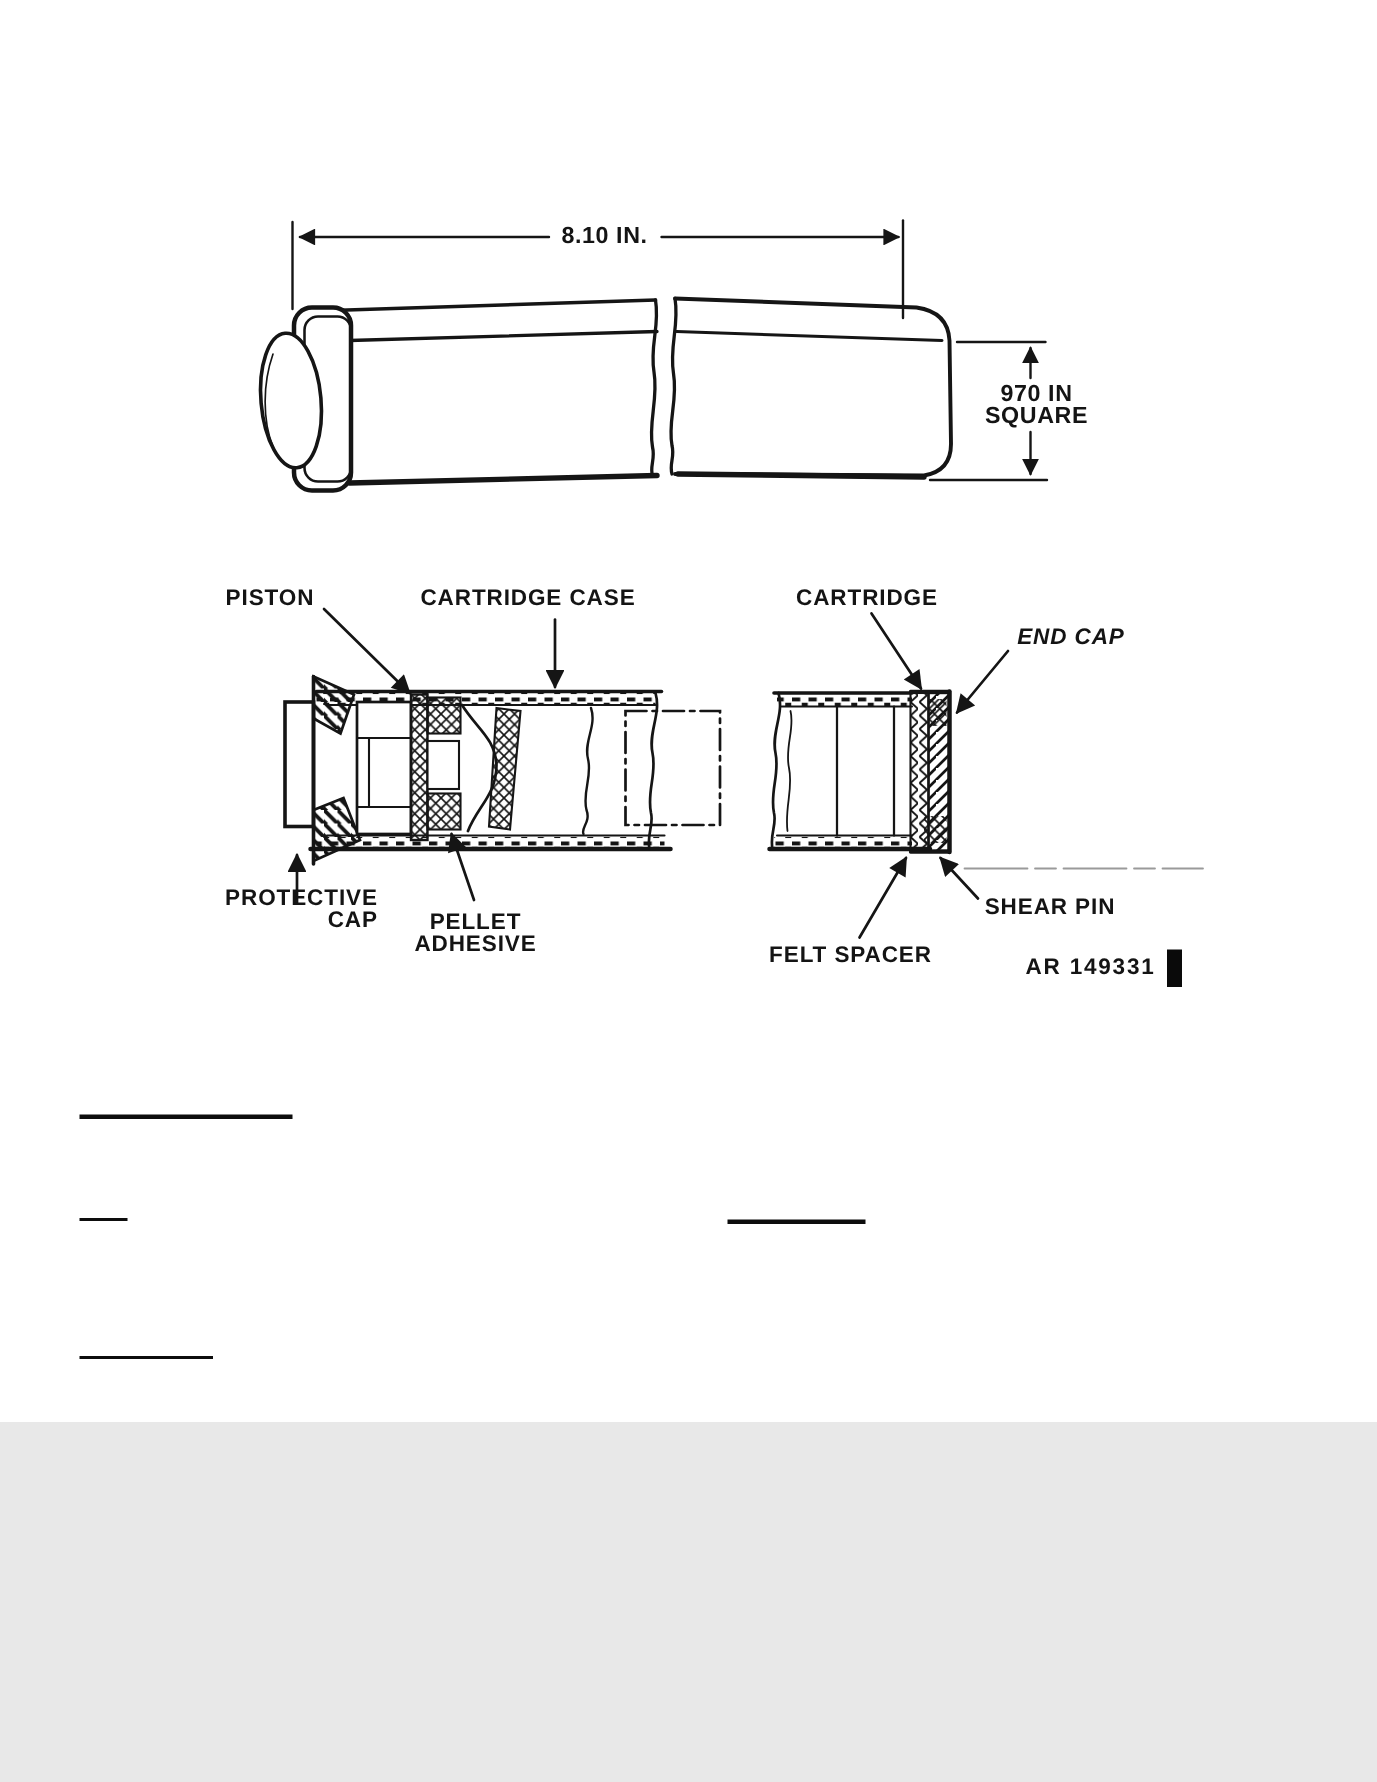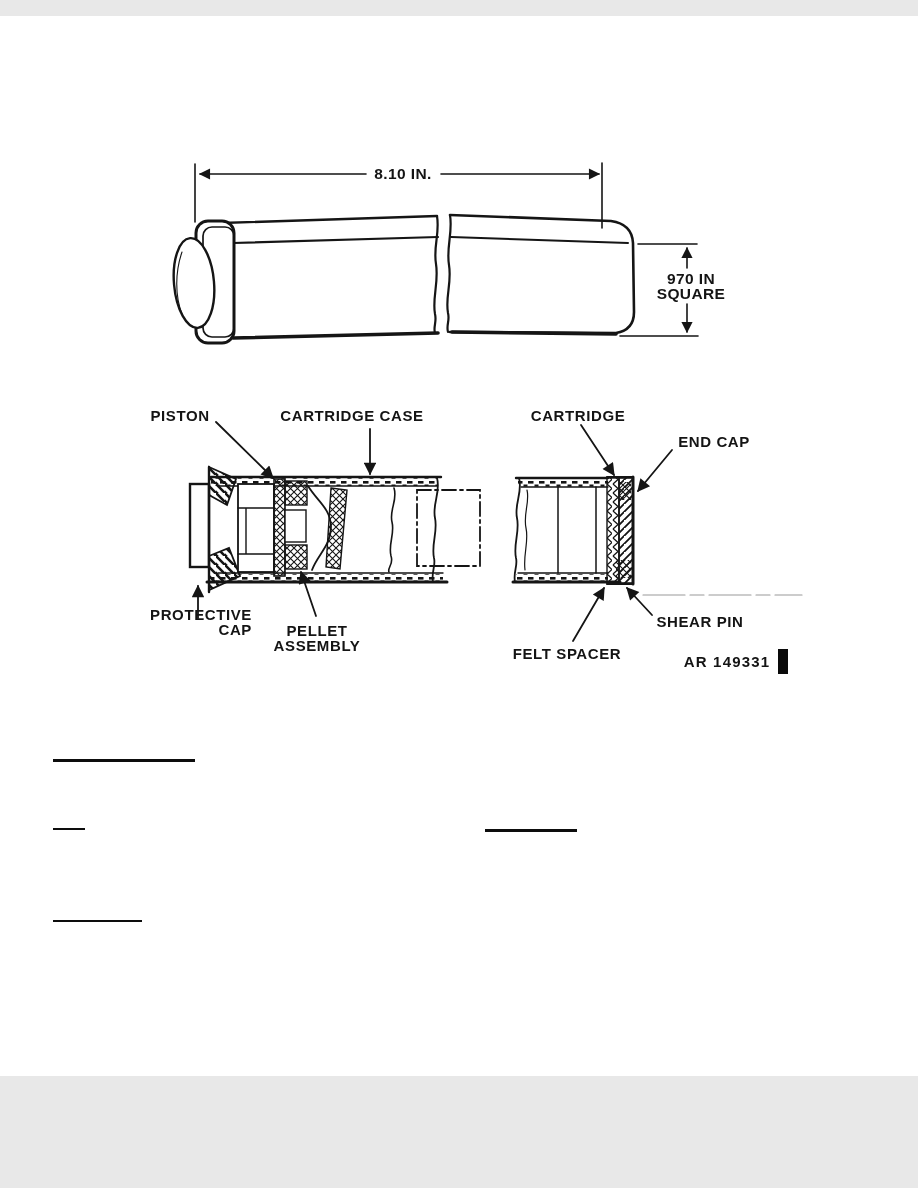--- a/index.html
+++ b/index.html
@@ -1,17 +1,17 @@
 <!DOCTYPE html>
 <html><head>
 <meta charset="utf-8">
 <style>
   html,body { margin:0; padding:0; background:#e8e8e8; }
   .page {
-    position:relative; width:918px; height:1060px; margin:16px auto;
+    position:relative; width:918px; height:948px; margin:0 auto;
     background:#ffffff; overflow:hidden;
     font-family:"Liberation Sans", sans-serif;
   }
   svg { position:absolute; left:0; top:0; }
   .lbl {
     position:absolute; transform:translate(-50%,-50%);
     font-weight:700; font-size:15px; letter-spacing:0.6px;
     color:#141414; white-space:nowrap;
   }
   .lbl-2line { text-align:center; line-height:15px; }
@@ -157,30 +157,30 @@
     <span>970 IN</span>
     <span>SQUARE</span>
   </div>
 
   <div class="lbl" style="left:180px; top:399px;">PISTON</div>
 
   <div class="lbl" style="left:352px; top:399px;">CARTRIDGE CASE</div>
 
   <div class="lbl" style="left:578px; top:399px;">CARTRIDGE</div>
 
-  <div class="lbl" style="left:714px; top:425px;">END CAP</div>
+  <div class="lbl" style="left:714px; top:425px;font-style:italic;">END CAP</div>
 
   <div class="lbl lbl-2line" style="left:201px; top:606px;text-align:right;">
     <span>PROTECTIVE</span>
     <span>CAP</span>
   </div>
 
   <div class="lbl lbl-2line" style="left:317px; top:622px;">
     <span>PELLET</span>
-    <span>ASSEMBLY</span>
+    <span>ADHESIVE</span>
   </div>
 
   <div class="lbl" style="left:567px; top:637px;text-align:right;">FELT SPACER</div>
 
   <div class="lbl" style="left:700px; top:605px;">SHEAR PIN</div>
 
   <div class="lbl ar-num" style="left:727px; top:645px;">AR 149331</div>
 
   <div class="marker-bar"></div>
 

